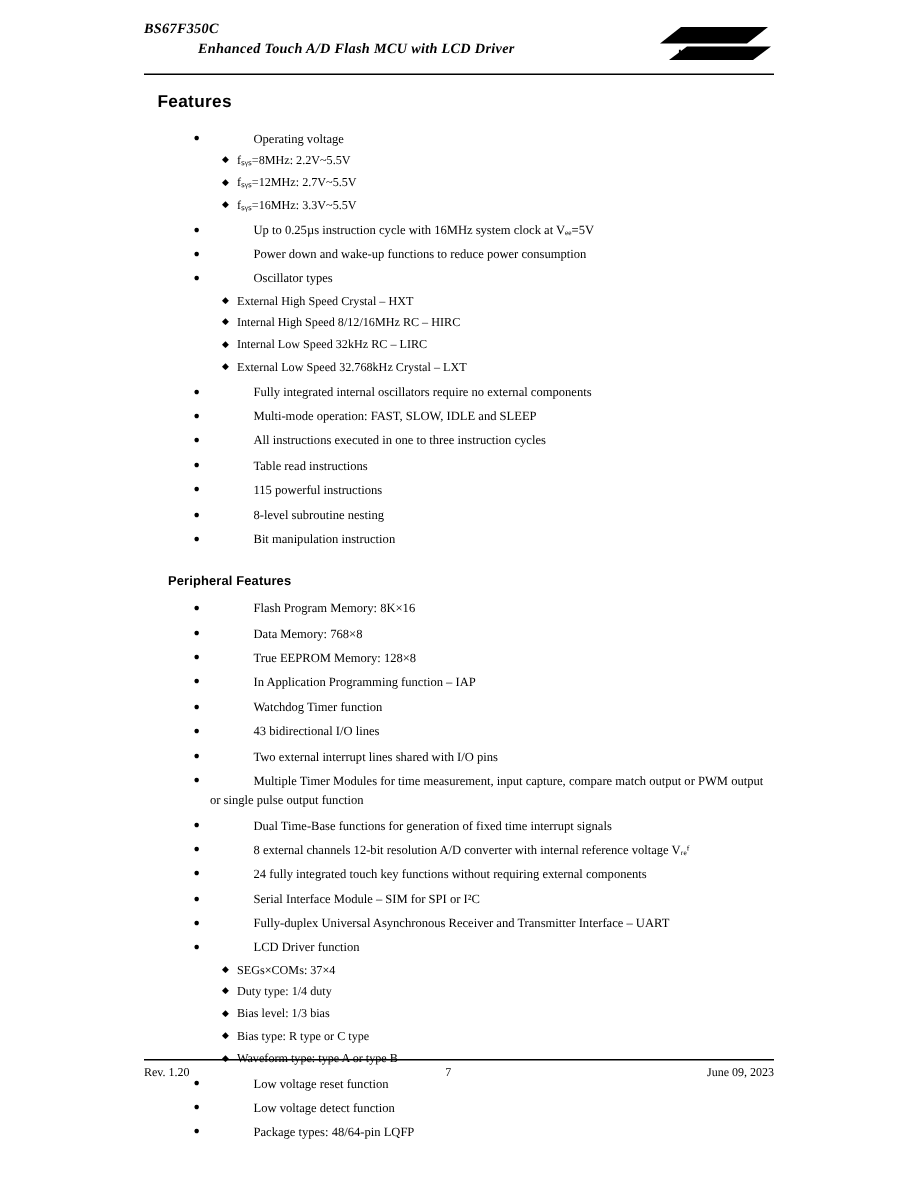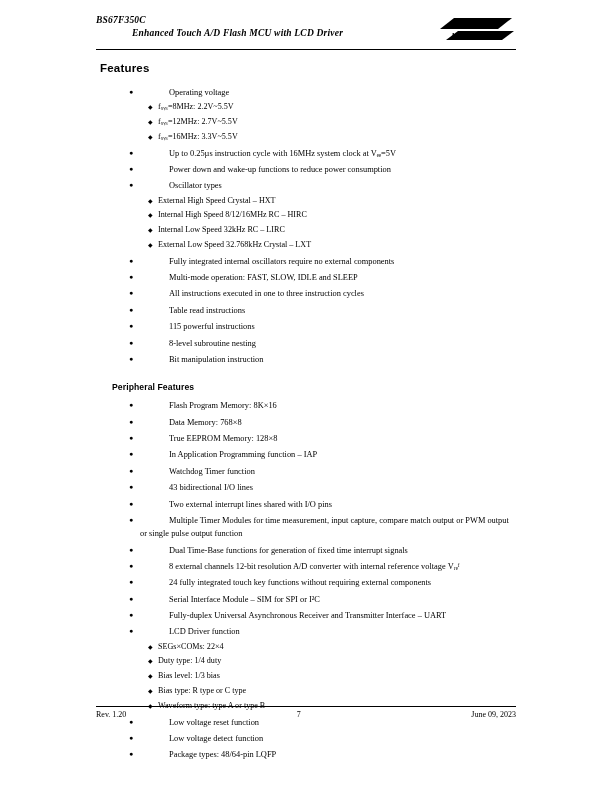--- a/index.html
+++ b/index.html
@@ -68,21 +68,21 @@
   .content {
     position: absolute;
     left: 96px;
     top: 62px;
     width: 420px;
   }
   h1.section-title {
     font-family: "Liberation Sans", sans-serif;
     font-size: 11.5px;
     font-weight: bold;
-    margin: 0 0 12px 4px;
+    margin: 0 0 12px 9px;
     letter-spacing: 0.2px;
   }
   h2.sub-title {
     font-family: "Liberation Sans", sans-serif;
     font-size: 8.6px;
     font-weight: bold;
     margin: 0 0 7px 0;
     padding-left: 16px;
     letter-spacing: 0.1px;
   }
@@ -223,21 +223,21 @@
       <li><span class="bullet">●</span><span class="item-text">Multiple Timer Modules for time measurement, input capture, compare match output or PWM output or single pulse output function</span></li>
       <li><span class="bullet">●</span><span class="item-text">Dual Time-Base functions for generation of fixed time interrupt signals</span></li>
       <li><span class="bullet">●</span><span class="item-text">8 external channels 12-bit resolution A/D converter with internal reference voltage Vᵣₑᶠ</span></li>
       <li><span class="bullet">●</span><span class="item-text">24 fully integrated touch key functions without requiring external components</span></li>
       <li><span class="bullet">●</span><span class="item-text">Serial Interface Module – SIM for SPI or I²C</span></li>
       <li><span class="bullet">●</span><span class="item-text">Fully-duplex Universal Asynchronous Receiver and Transmitter Interface – UART</span></li>
       <li>
         <span class="bullet">●</span>
         <span class="item-text">LCD Driver function</span>
         <ul class="l2">
-          <li><span class="bullet2">◆</span><span>SEGs×COMs: 22×4</span></li>
+          <li><span class="bullet2">◆</span><span>SEGs×COMs: 37×4</span></li>
           <li><span class="bullet2">◆</span><span>Duty type: 1/4 duty</span></li>
           <li><span class="bullet2">◆</span><span>Bias level: 1/3 bias</span></li>
           <li><span class="bullet2">◆</span><span>Bias type: R type or C type</span></li>
           <li><span class="bullet2">◆</span><span>Waveform type: type A or type B</span></li>
         </ul>
       </li>
       <li><span class="bullet">●</span><span class="item-text">Low voltage reset function</span></li>
       <li><span class="bullet">●</span><span class="item-text">Low voltage detect function</span></li>
       <li><span class="bullet">●</span><span class="item-text">Package types: 48/64-pin LQFP</span></li>
     </ul>

